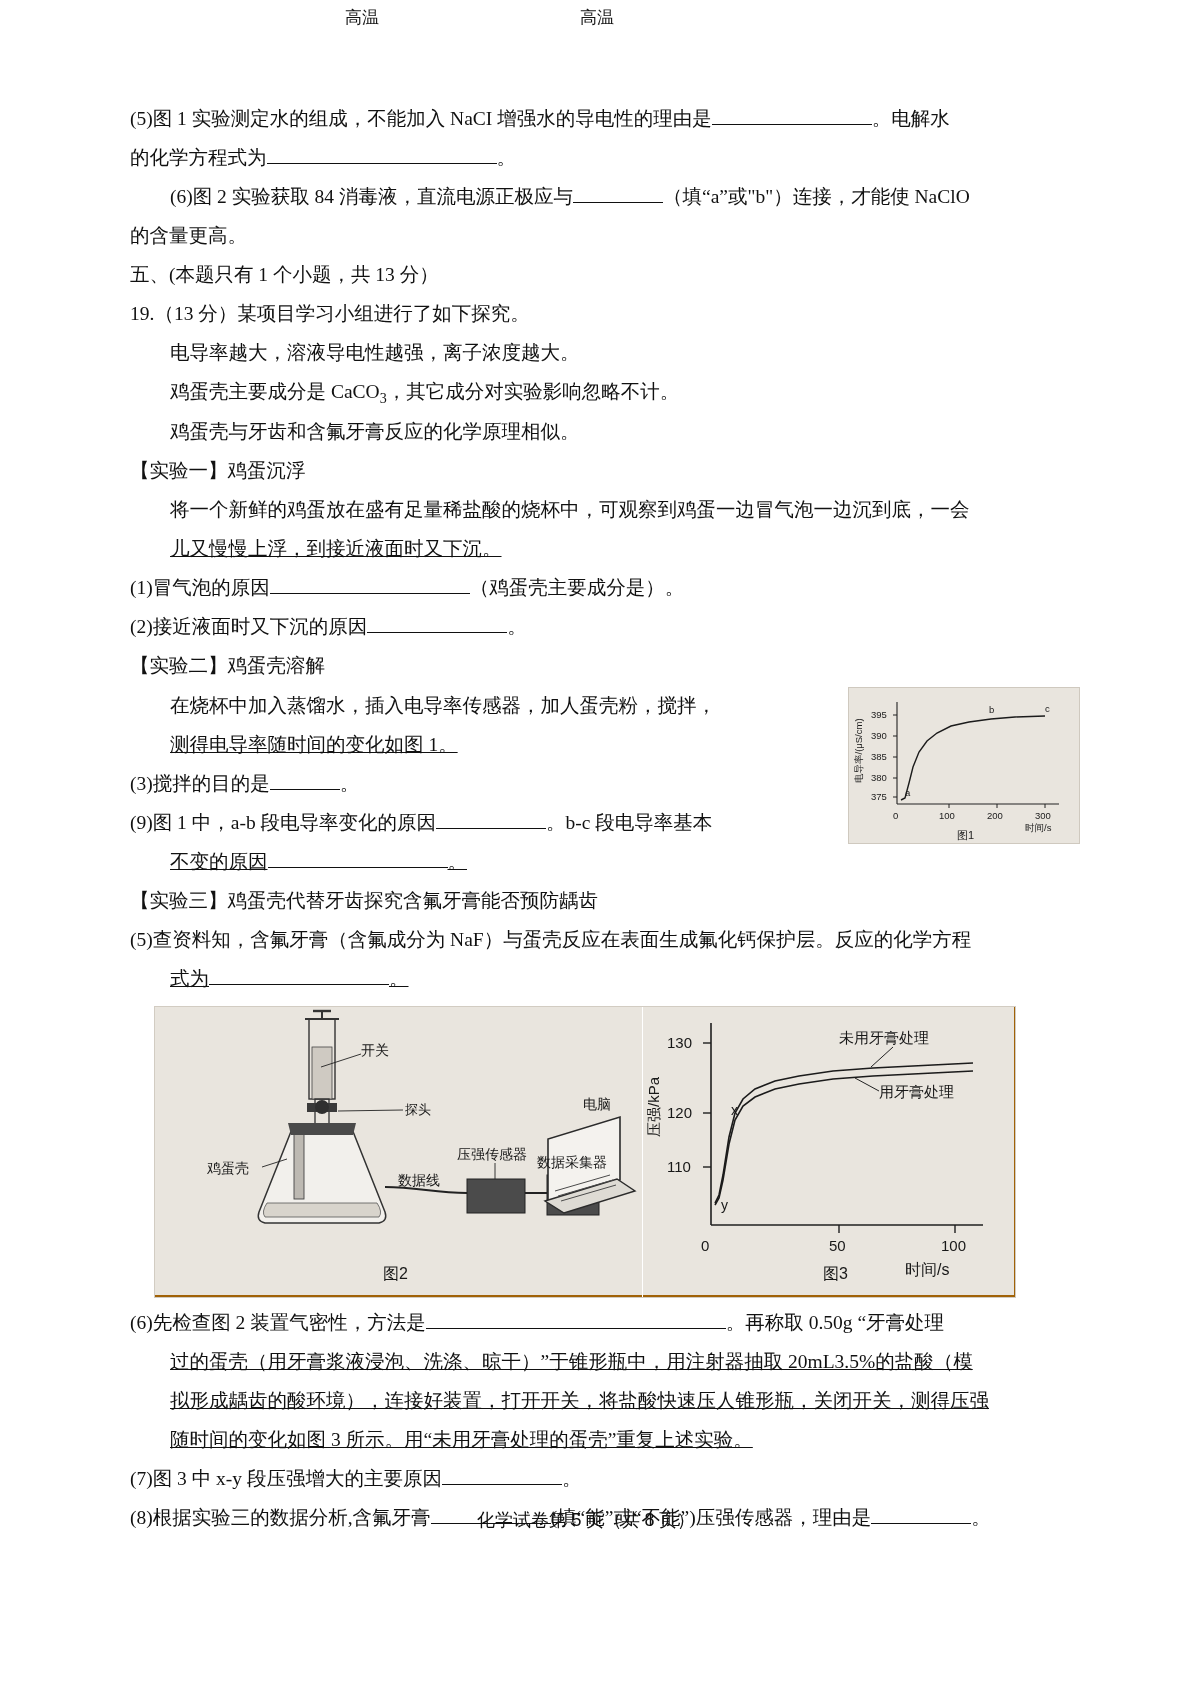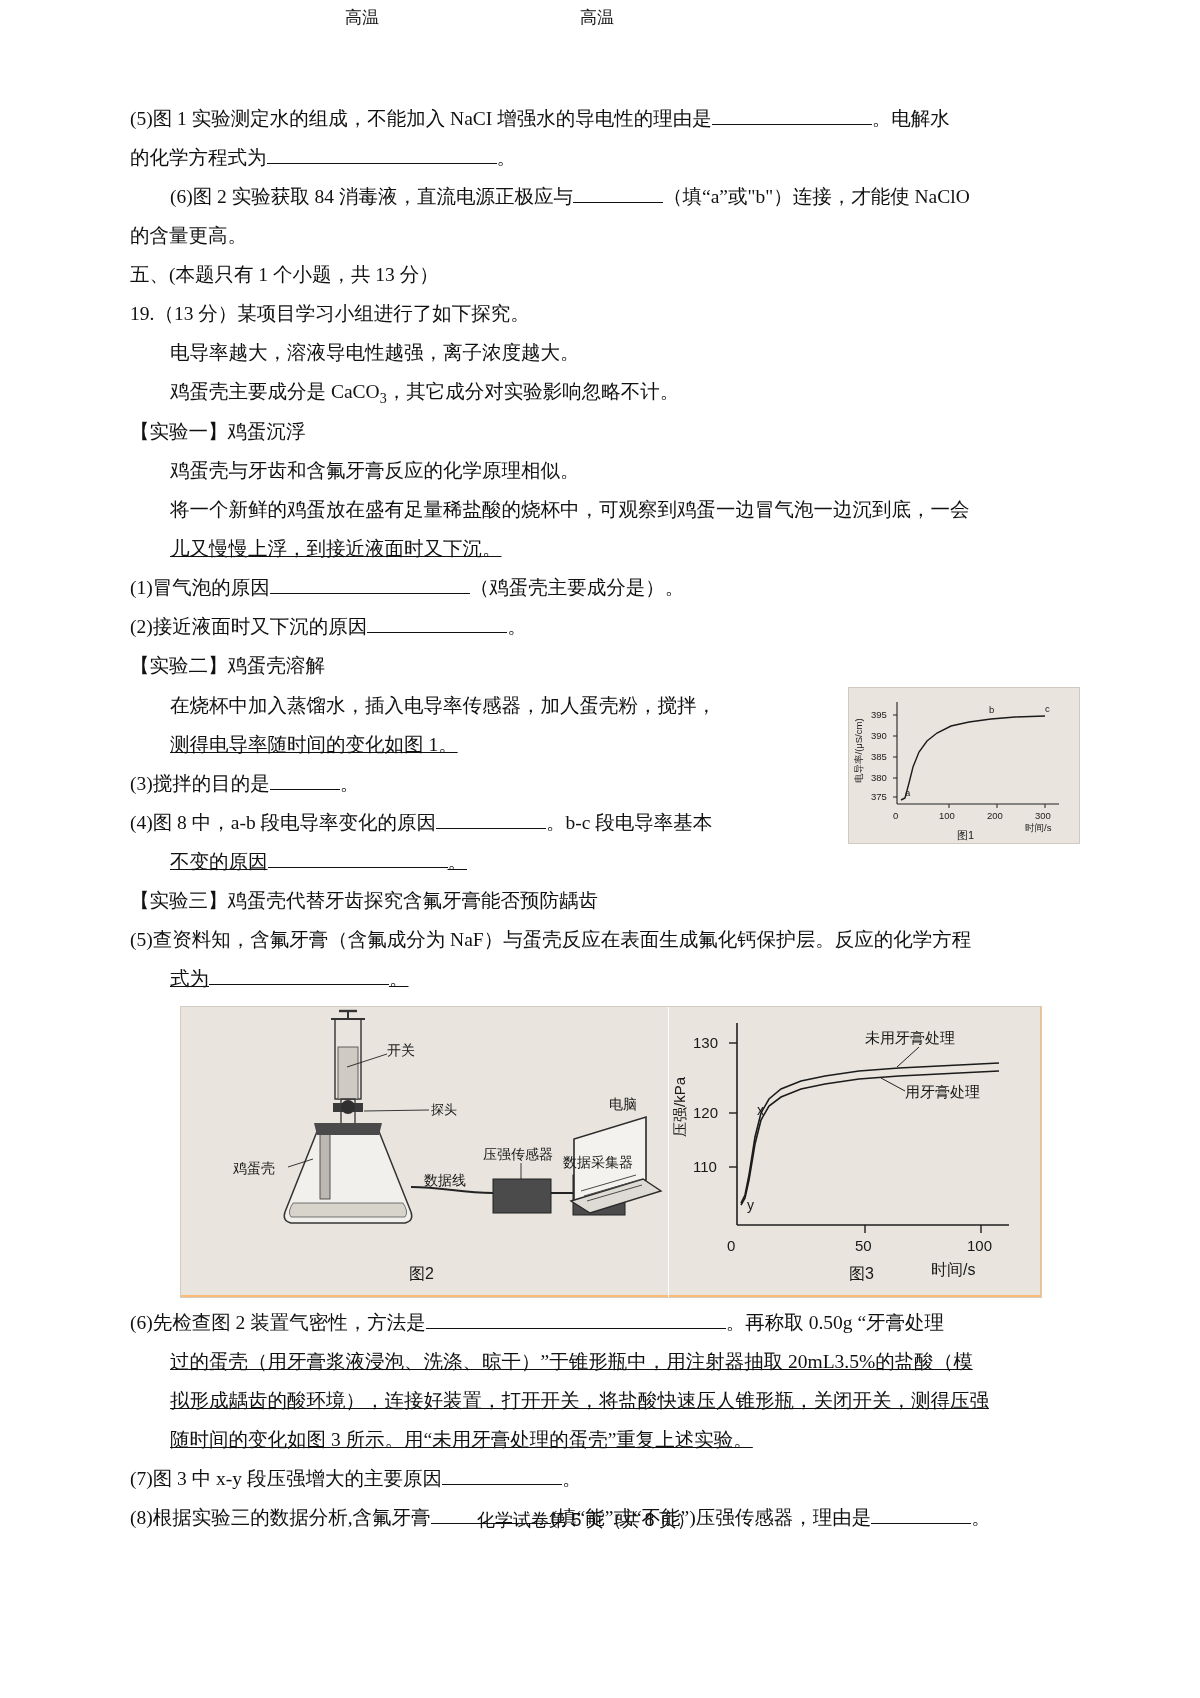--- a/index.html
+++ b/index.html
@@ -82,24 +82,24 @@
     top: 0px;
     width: 230px;
     height: 155px;
     background: #84cc16;
     border: 1px solid #cfc9bf;
   }
   .fig1 svg { display: block; }
 
   .figpair {
     position: relative;
-    margin: 8px 0 6px 50px;
+    margin: 8px 0 6px 24px;
     width: 860px;
     height: 290px;
-    background: #fdba74;
+    background: #a16207;
     border: 1px solid #d2ccc2;
   }
   .figpair .divider {
     position: absolute;
     left: 487px; top: 0; bottom: 0;
     width: 1px;
     background: #ffffff;
   }
   .fig2 { position: absolute; left: 0; top: 0; width: 487px; height: 288px; }
   .fig3 { position: absolute; left: 488px; top: 0; width: 371px; height: 288px; }
@@ -157,23 +157,23 @@
 
     <p class="p">19.（13 分）某项目学习小组进行了如下探究。</p>
 
 
     <p class="p indent2">电导率越大，溶液导电性越强，离子浓度越大。</p>
 
     <p class="p indent2">
       <span>鸡蛋壳主要成分是 CaCO</span><sub>3</sub><span>，其它成分对实验影响忽略不计。</span>
     </p>
 
+    <p class="p indent2">鸡蛋壳与牙齿和含氟牙膏反应的化学原理相似。</p>
+
     <p class="p">【实验一】鸡蛋沉浮</p>
-
-    <p class="p indent2">鸡蛋壳与牙齿和含氟牙膏反应的化学原理相似。</p>
     <p class="p indent2">将一个新鲜的鸡蛋放在盛有足量稀盐酸的烧杯中，可观察到鸡蛋一边冒气泡一边沉到底，一会</p>
     <p class="p indent-hang">儿又慢慢上浮，到接近液面时又下沉。</p>
 
     <p class="p">
       <span>(1)冒气泡的原因</span><span class="blank b200"></span><span>（鸡蛋壳主要成分是）。</span>
     </p>
 
     <p class="p">
       <span>(2)接近液面时又下沉的原因</span><span class="blank b140"></span><span>。</span>
     </p>
@@ -181,21 +181,21 @@
     <p class="p">【实验二】鸡蛋壳溶解</p>
 
     <div class="exp2-wrap">
       <div class="exp2-text">
         <p class="p indent2">在烧杯中加入蒸馏水，插入电导率传感器，加人蛋壳粉，搅拌，</p>
         <p class="p indent-hang">测得电导率随时间的变化如图 1。</p>
         <p class="p">
           <span>(3)搅拌的目的是</span><span class="blank b70"></span><span>。</span>
         </p>
         <p class="p">
-          <span>(4)图 8 中，a-b 段电导率变化的原因</span><span class="blank b110"></span><span>。b-c 段电导率基本</span>
+          <span>(9)图 1 中，a-b 段电导率变化的原因</span><span class="blank b110"></span><span>。b-c 段电导率基本</span>
         </p>
         <p class="p indent-hang">
           <span>不变的原因</span><span class="blank b180"></span><span>。</span>
         </p>
       </div>
 
       <div class="fig1">
         <svg width="230" height="155" viewBox="0 0 230 155">
           <rect x="0" y="0" width="230" height="155" fill="#e9e5de"></rect>
 

